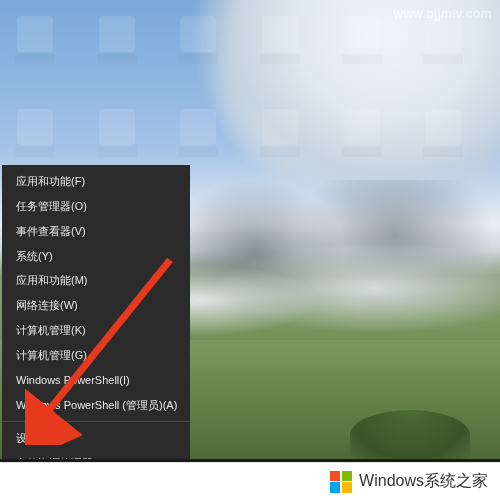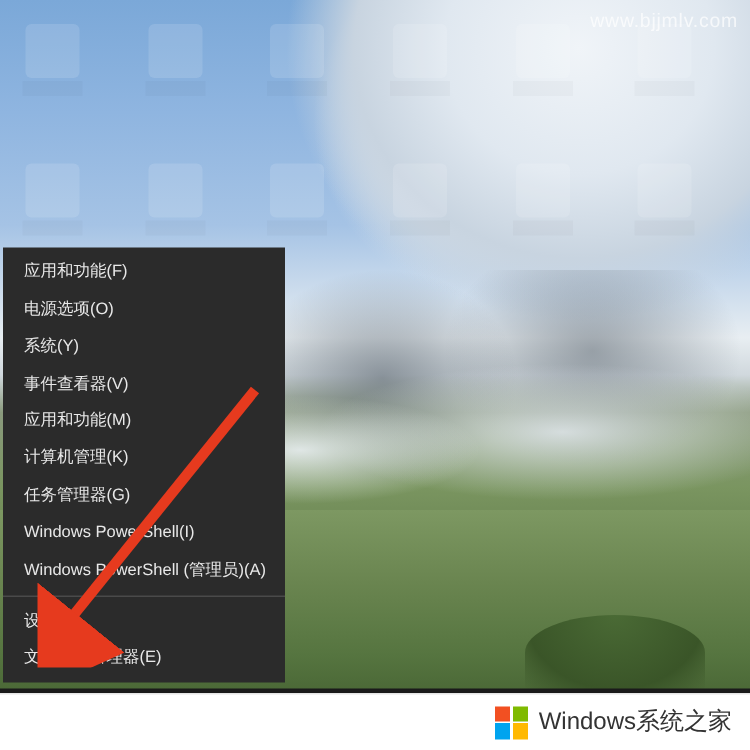--- a/index.html
+++ b/index.html
@@ -285,36 +285,39 @@
       <div class="desktop-icon-box"></div>
       <div class="desktop-icon-label"></div>
     </div>
 </div>
 
 <div class="context-menu">
   <div class="menu-item">
       <span>应用和功能(F)</span>
     </div>
   <div class="menu-item">
-      <span>电源选项(O)</span>
+      <span>任务管理器(O)</span>
+    </div>
+  <div class="menu-item">
+      <span>事件查看器(V)</span>
     </div>
   <div class="menu-item">
       <span>系统(Y)</span>
     </div>
   <div class="menu-item">
-      <span>事件查看器(V)</span>
-    </div>
-  <div class="menu-item">
       <span>应用和功能(M)</span>
     </div>
   <div class="menu-item">
+      <span>网络连接(W)</span>
+    </div>
+  <div class="menu-item">
       <span>计算机管理(K)</span>
     </div>
   <div class="menu-item">
-      <span>任务管理器(G)</span>
+      <span>计算机管理(G)</span>
     </div>
   <div class="menu-item">
       <span>Windows PowerShell(I)</span>
     </div>
   <div class="menu-item">
       <span>Windows PowerShell (管理员)(A)</span>
     </div>
   <div class="menu-separator"></div>
   <div class="menu-item">
       <span>设置(N)</span>

